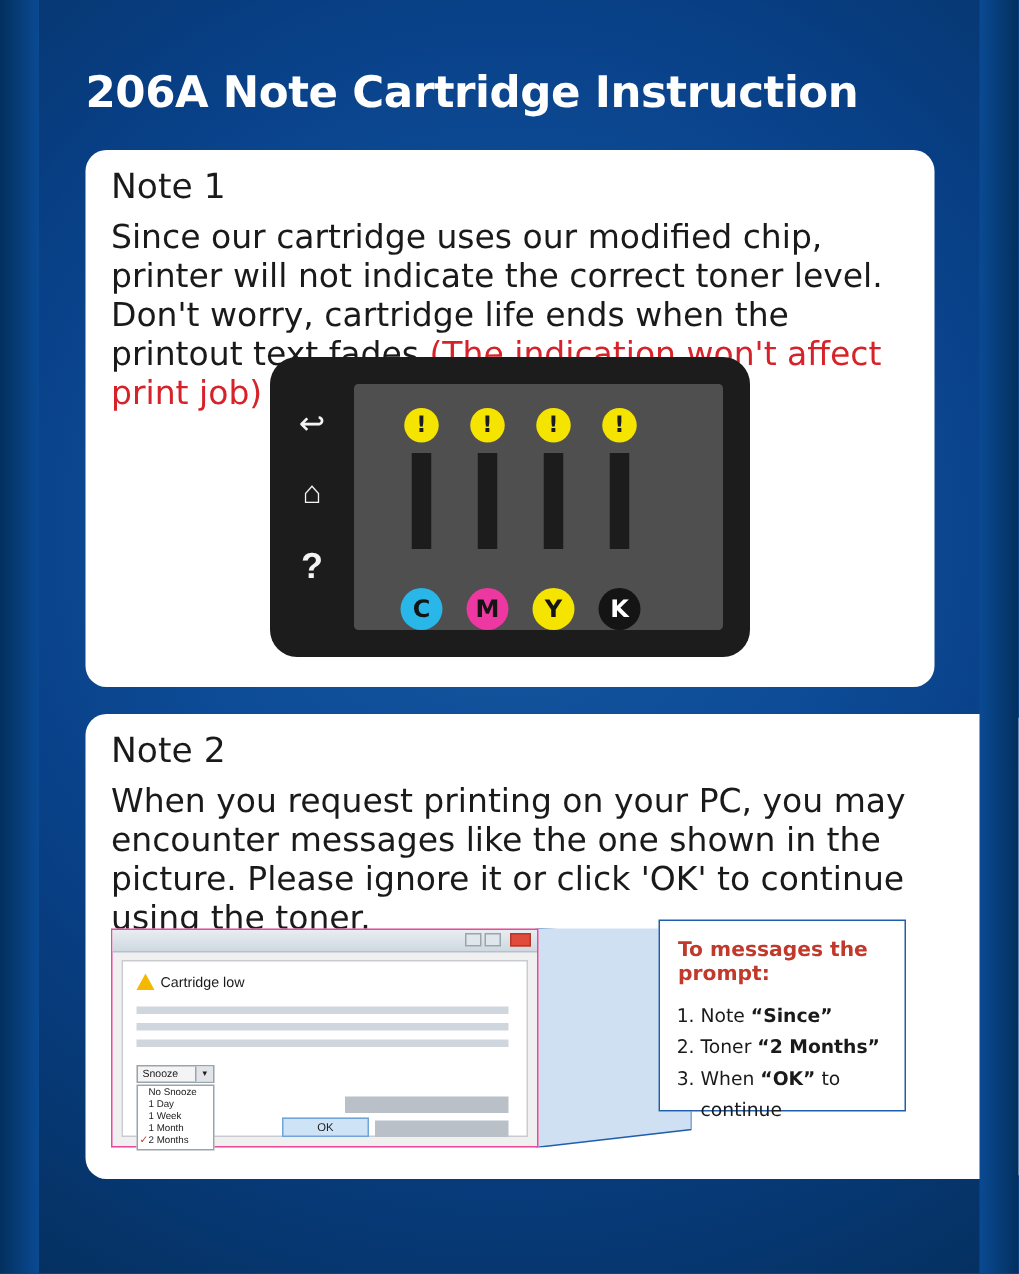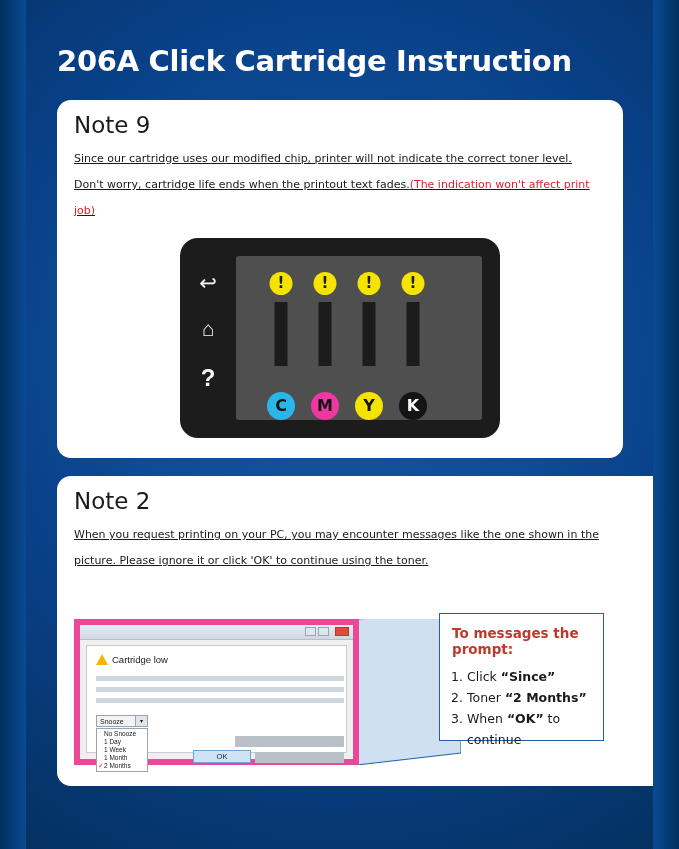--- a/index.html
+++ b/index.html
@@ -61,25 +61,24 @@
     font-size: 23px;
     color: #1a1a1a;
     font-family: "DejaVu Sans", sans-serif;
     font-weight: normal;
   }
   .note-body {
     position: absolute;
     left: 17px;
     top: 46px;
     width: 530px;
-    font-size: 11px;
+    font-size: 22px;
     line-height: 26px;
     color: #1a1a1a;
     font-family: "DejaVu Sans", sans-serif;
-    text-decoration: underline;
   }
   .note-body .red {
     color: #d6232a;
   }
 
   
   .printer-panel {
     position: absolute;
     left: 123px;
     top: 138px;
@@ -180,21 +179,21 @@
     top: 143px;
     width: 285px;
     height: 146px;
   }
   .dialog {
     position: absolute;
     left: 0; top: 0;
     width: 285px;
     height: 146px;
     background: #f0f0f0;
-    border: 6px solid #ec4899;
+    border: 1px solid #ec4899;
     box-sizing: border-box;
     padding-left: 32px;
   }
   .dialog-titlebar {
     position: absolute;
     left: 0; top: 0; right: 0;
     height: 14px;
     background: linear-gradient(180deg, #e8edf2 0%, #cfd8e0 100%);
     border-bottom: 1px solid #b6c0c9;
   }
@@ -363,24 +362,24 @@
     color: #1a1a1a;
     font-family: "DejaVu Sans", sans-serif;
   }
   .callout ol b { font-weight: bold; }
 </style>
 </head>
 <body>
 
 <div class="page">
 
-  <div class="title">206A Click Cartridge Instruction</div>
+  <div class="title">206A Note Cartridge Instruction</div>
 
   <div class="card card-1">
-    <div class="note-head">Note 9</div>
+    <div class="note-head">Note 1</div>
     <div class="note-body">
       <span>Since our cartridge uses our modified chip, printer will not indicate the correct toner level. Don't worry, cartridge life ends when the printout text fades.</span><span class="red">(The indication won't affect print job)</span>
     </div>
 
     <div class="printer-panel">
       <div class="panel-sidebar">
         <div class="panel-icon icon-back">↩</div>
         <div class="panel-icon icon-home">⌂</div>
         <div class="panel-icon icon-help">?</div>
       </div>
@@ -455,20 +454,20 @@
           <div class="dlg-gray-1"></div>
           <div class="dlg-gray-2"></div>
           <div class="dlg-ok">OK</div>
         </div>
       </div>
     </div>
 
     <div class="callout">
       <h4>To messages the prompt:</h4>
       <ol>
-        <li><span>Click </span><b>“Since”</b><span></span></li>
+        <li><span>Note </span><b>“Since”</b><span></span></li>
         <li><span>Toner </span><b>“2 Months”</b><span></span></li>
         <li><span>When </span><b>“OK”</b><span> to continue</span></li>
       </ol>
     </div>
   </div>
 
 </div>
 
 </body></html>

